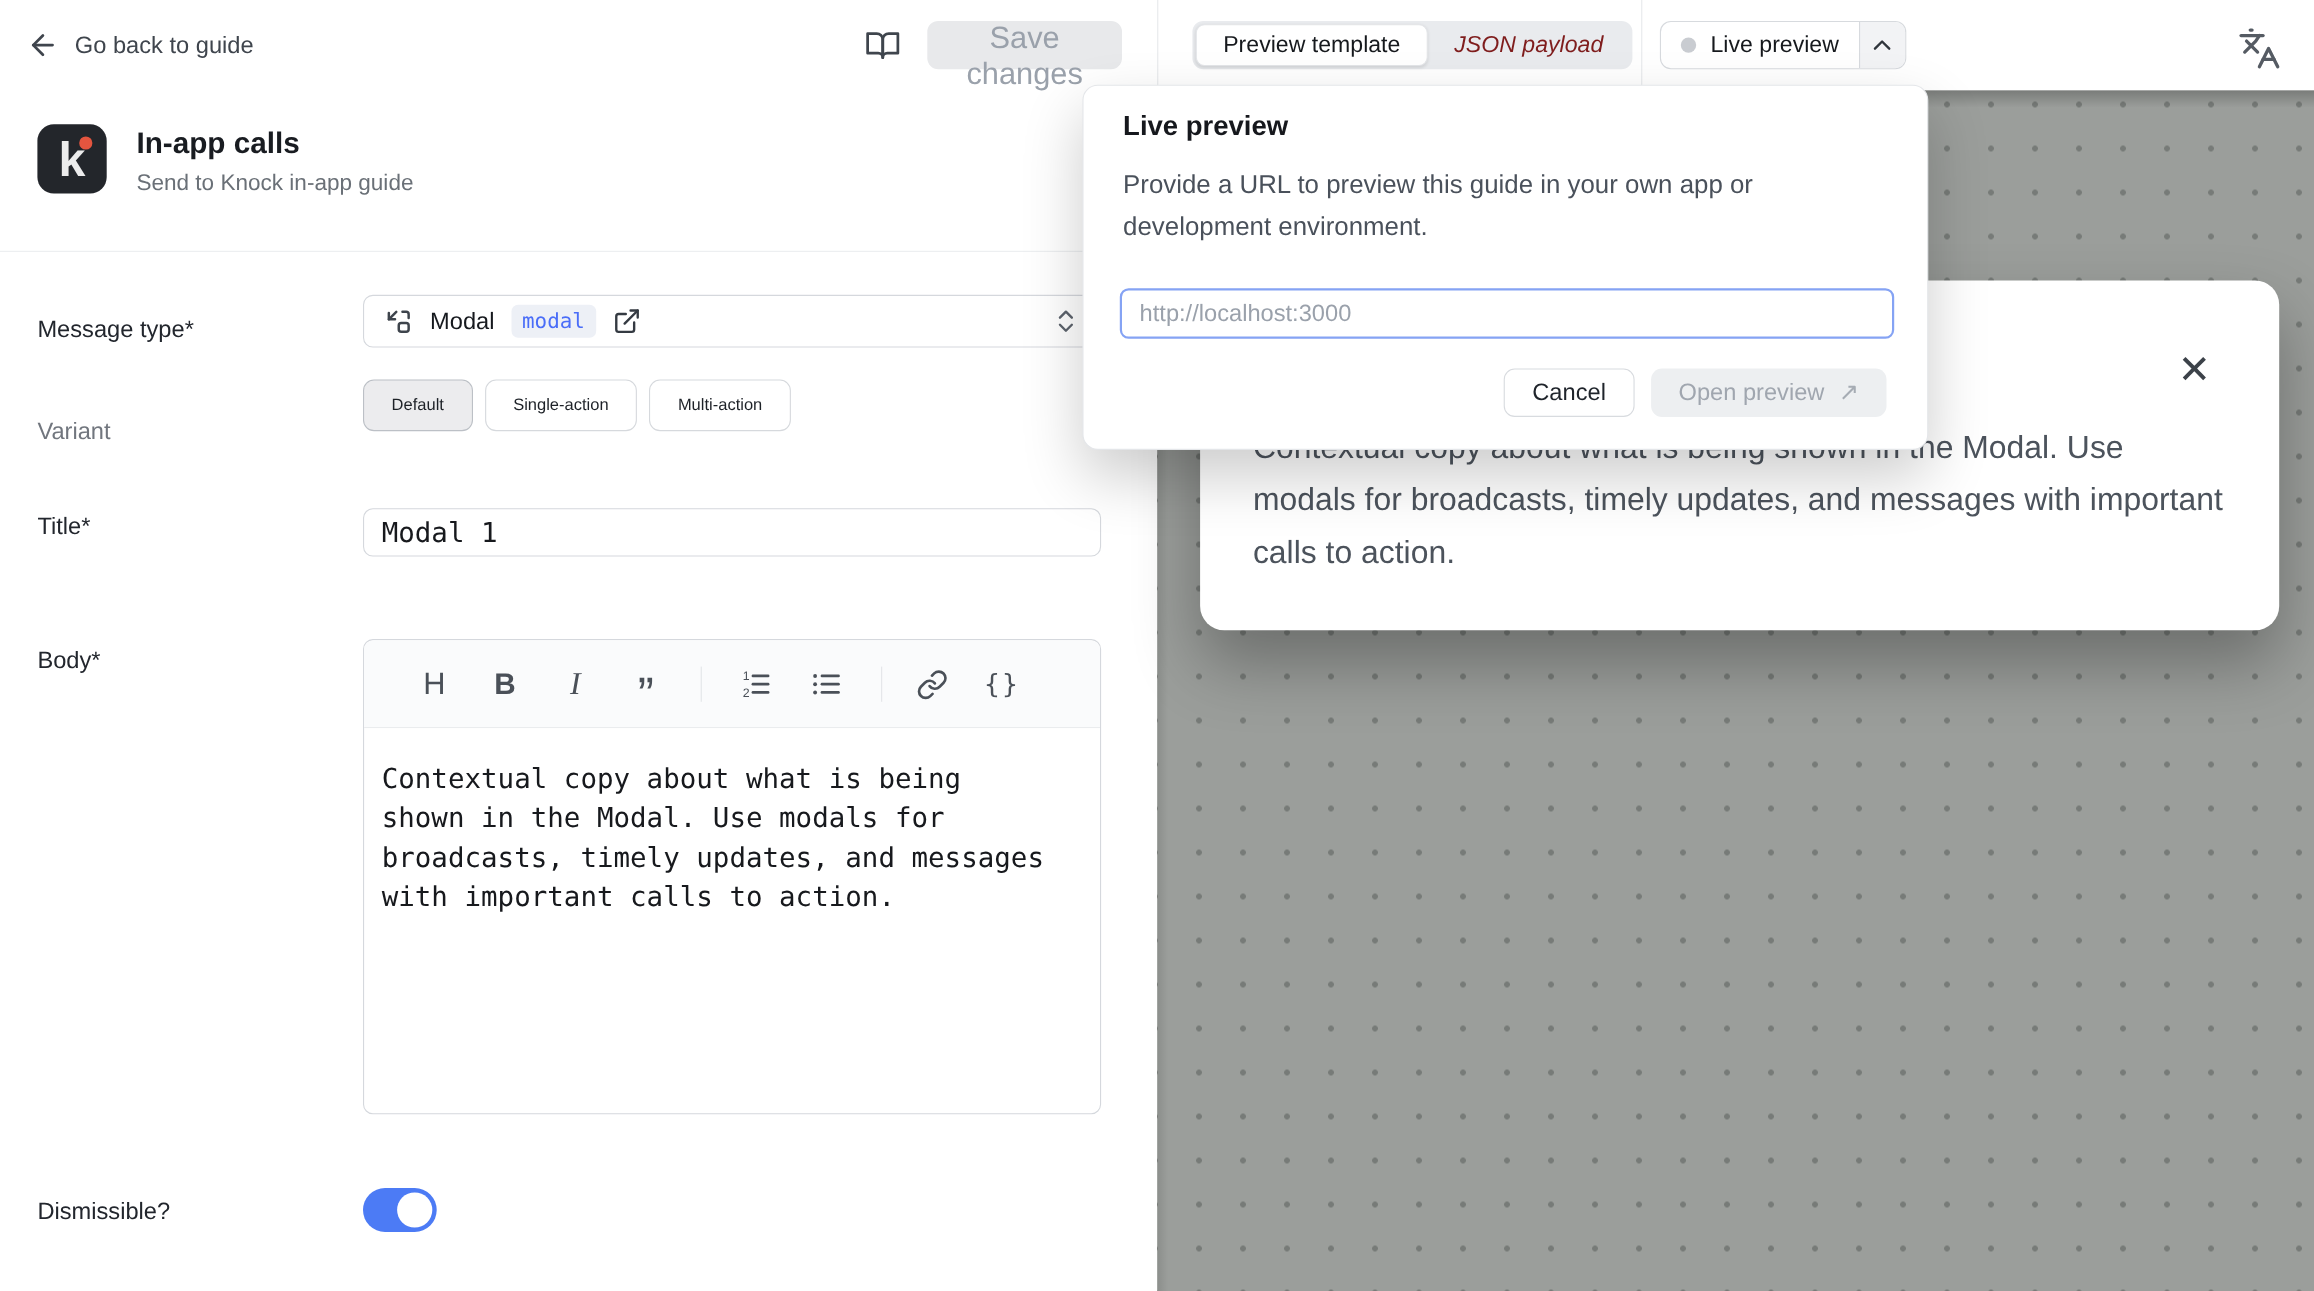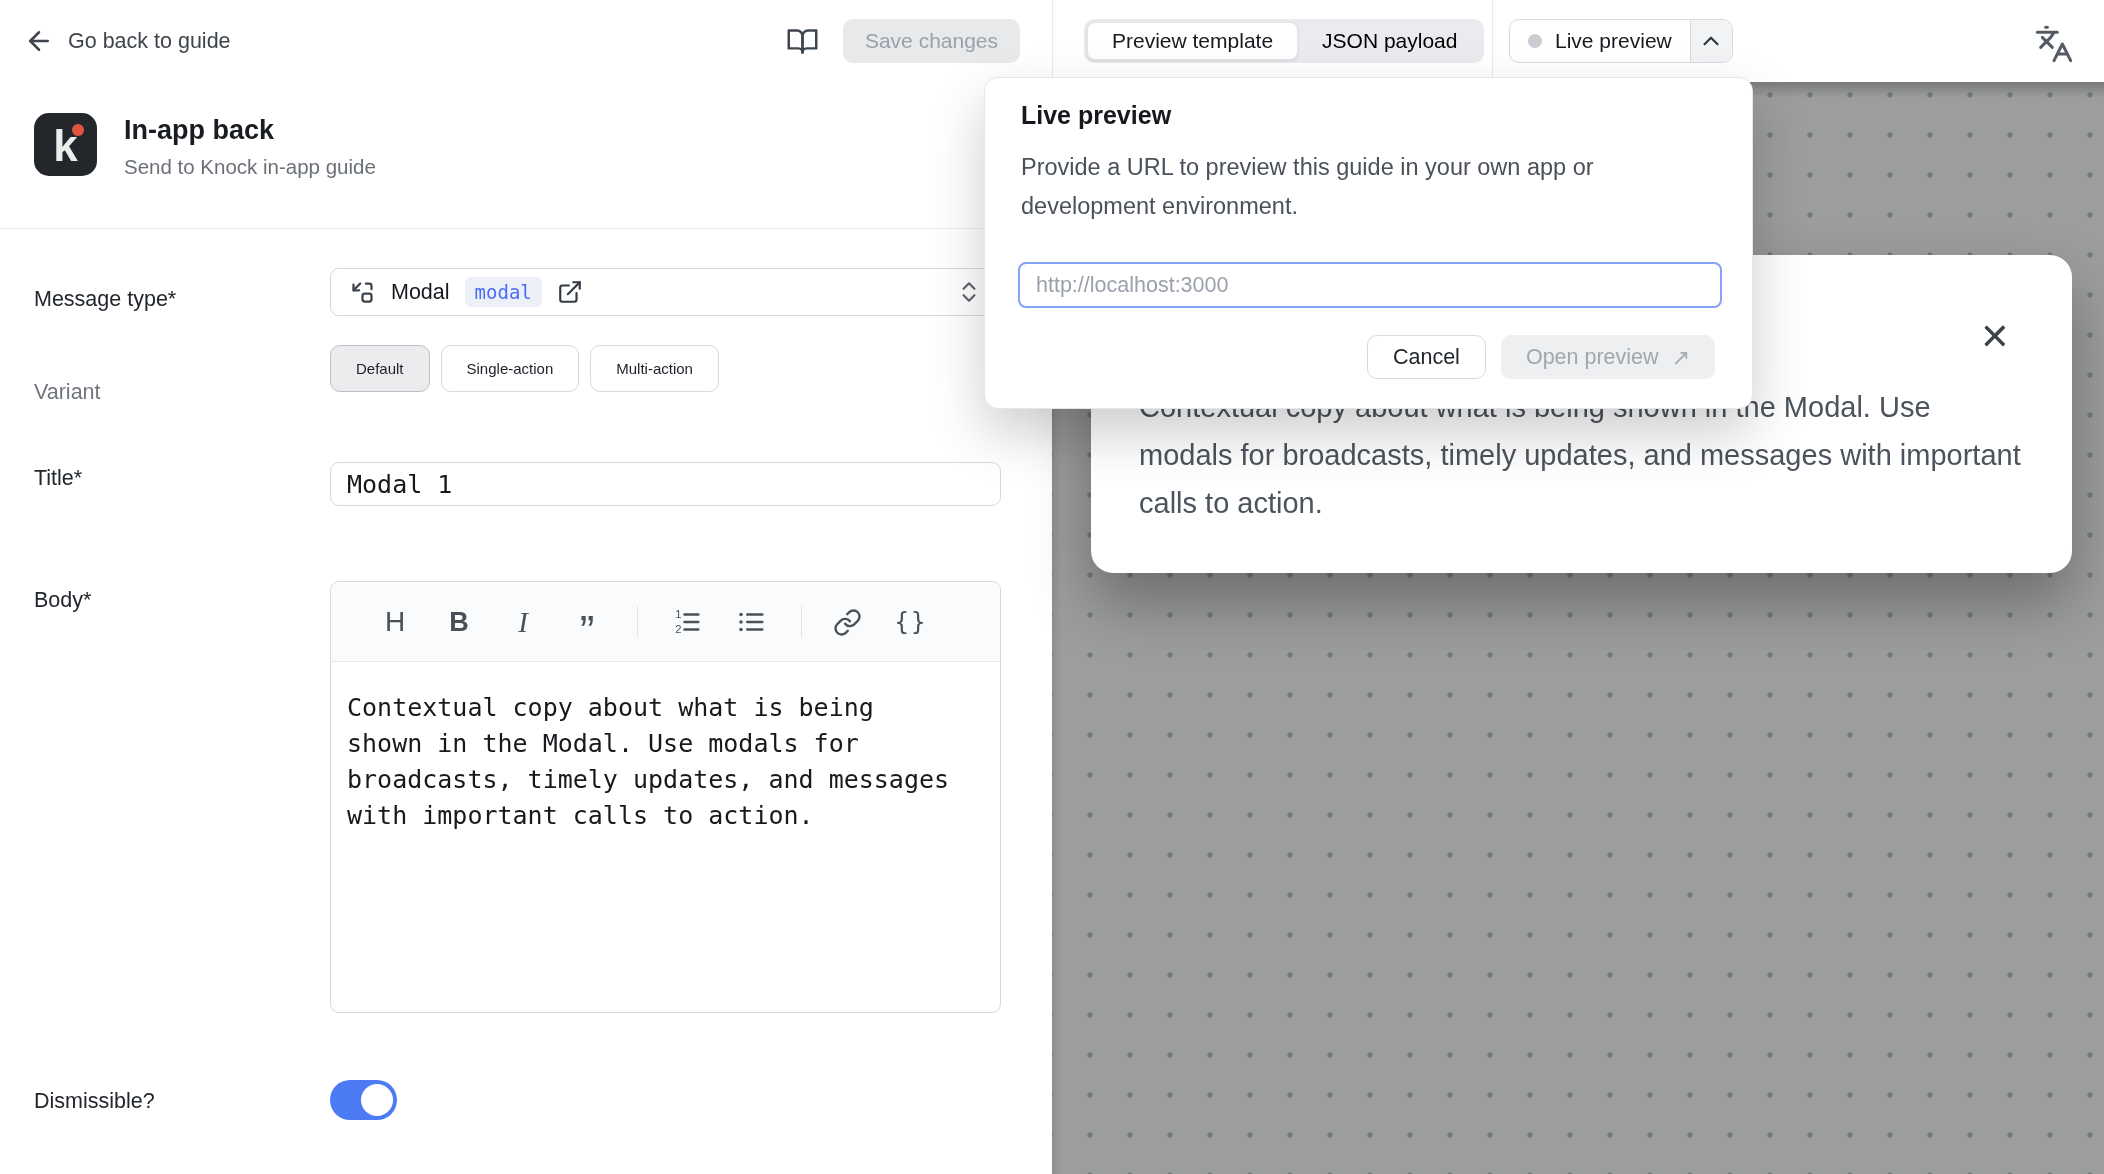--- a/index.html
+++ b/index.html
@@ -11,34 +11,34 @@
   svg { display:block; }
 
   
   .header { position:absolute; left:0; top:0; width:2104px; height:82px; background:#fff; z-index:20; }
   .back-link { position:absolute; left:24px; top:26px; display:flex; align-items:center; gap:14px; cursor:pointer; }
   .back-link span { font-size:21.5px; color:#3f454d; }
   .icon-btn { color:#3f454d; }
   .book-btn { position:absolute; left:786px; top:25px; }
   .save-btn {
     position:absolute; left:843px; top:19px; width:177px; height:44px; border:none;
-    background:#e8e9eb; color:#9aa1ab; font-size:21px; border-radius:10px;
+    background:#e8e9eb; color:#9aa1ab; font-size:28px; border-radius:10px;
     font-family:"Liberation Sans",sans-serif;
   }
   .header-vdiv { position:absolute; top:0; width:1px; height:82px; background:#e7e9ec; }
   .vdiv-1 { left:1052px; }
   .vdiv-2 { left:1492px; }
 
   .segmented {
     position:absolute; left:1084px; top:19px; height:44px; display:flex; align-items:center;
     background:#e9ebee; border-radius:10px; padding:3px;
   }
   .seg-tab { height:38px; display:flex; align-items:center; padding:0 24px; font-size:21px; border-radius:8px; cursor:pointer; white-space:nowrap; }
   .seg-tab.active { background:#ffffff; color:#16191d; box-shadow:0 1px 3px rgba(0,0,0,.10); border:1px solid #e3e5e8; }
-  .seg-tab.inactive { color:#000000; }
+  .seg-tab.inactive { color:#7f1d1d;font-style:italic; }
 
   .live-group {
     position:absolute; left:1509px; top:19px; height:44px; display:flex; align-items:stretch;
     border:1px solid #d7dade; border-radius:10px; overflow:hidden; background:#fff;
   }
   .live-main { display:flex; align-items:center; gap:13px; padding:0 18px; cursor:pointer; }
   .live-dot { width:14px; height:14px; border-radius:50%; background:#c9ccd1; }
   .live-label { font-size:21px; color:#16191d; }
   .live-chevron { width:42px; display:flex; align-items:center; justify-content:center; background:#f2f3f5; border-left:1px solid #d7dade; cursor:pointer; color:#30353c; }
   .translate-btn { position:absolute; left:2034px; top:24px; color:#555b63; }
@@ -200,21 +200,21 @@
         </svg>
     </span>
   </div>
 
   <div class="guide-head">
     <div class="k-logo">
       <span class="k">k</span>
       <span class="k-dot"></span>
     </div>
     <div>
-      <div class="guide-title">In-app back</div>
+      <div class="guide-title">In-app calls</div>
       <div class="guide-sub">Send to Knock in-app guide</div>
     </div>
   </div>
   <div class="panel-divider"></div>
 
   <div class="field-label" style="top:287px;">Message type*</div>
   <div class="select-box">
     <span style="color:#3e444c;">
       <svg width="27" height="27" viewBox="0 0 24 24" fill="none" stroke="currentColor" stroke-width="2" stroke-linecap="round" stroke-linejoin="round">
           <rect x="12" y="13" width="8" height="7" rx="2"></rect>

